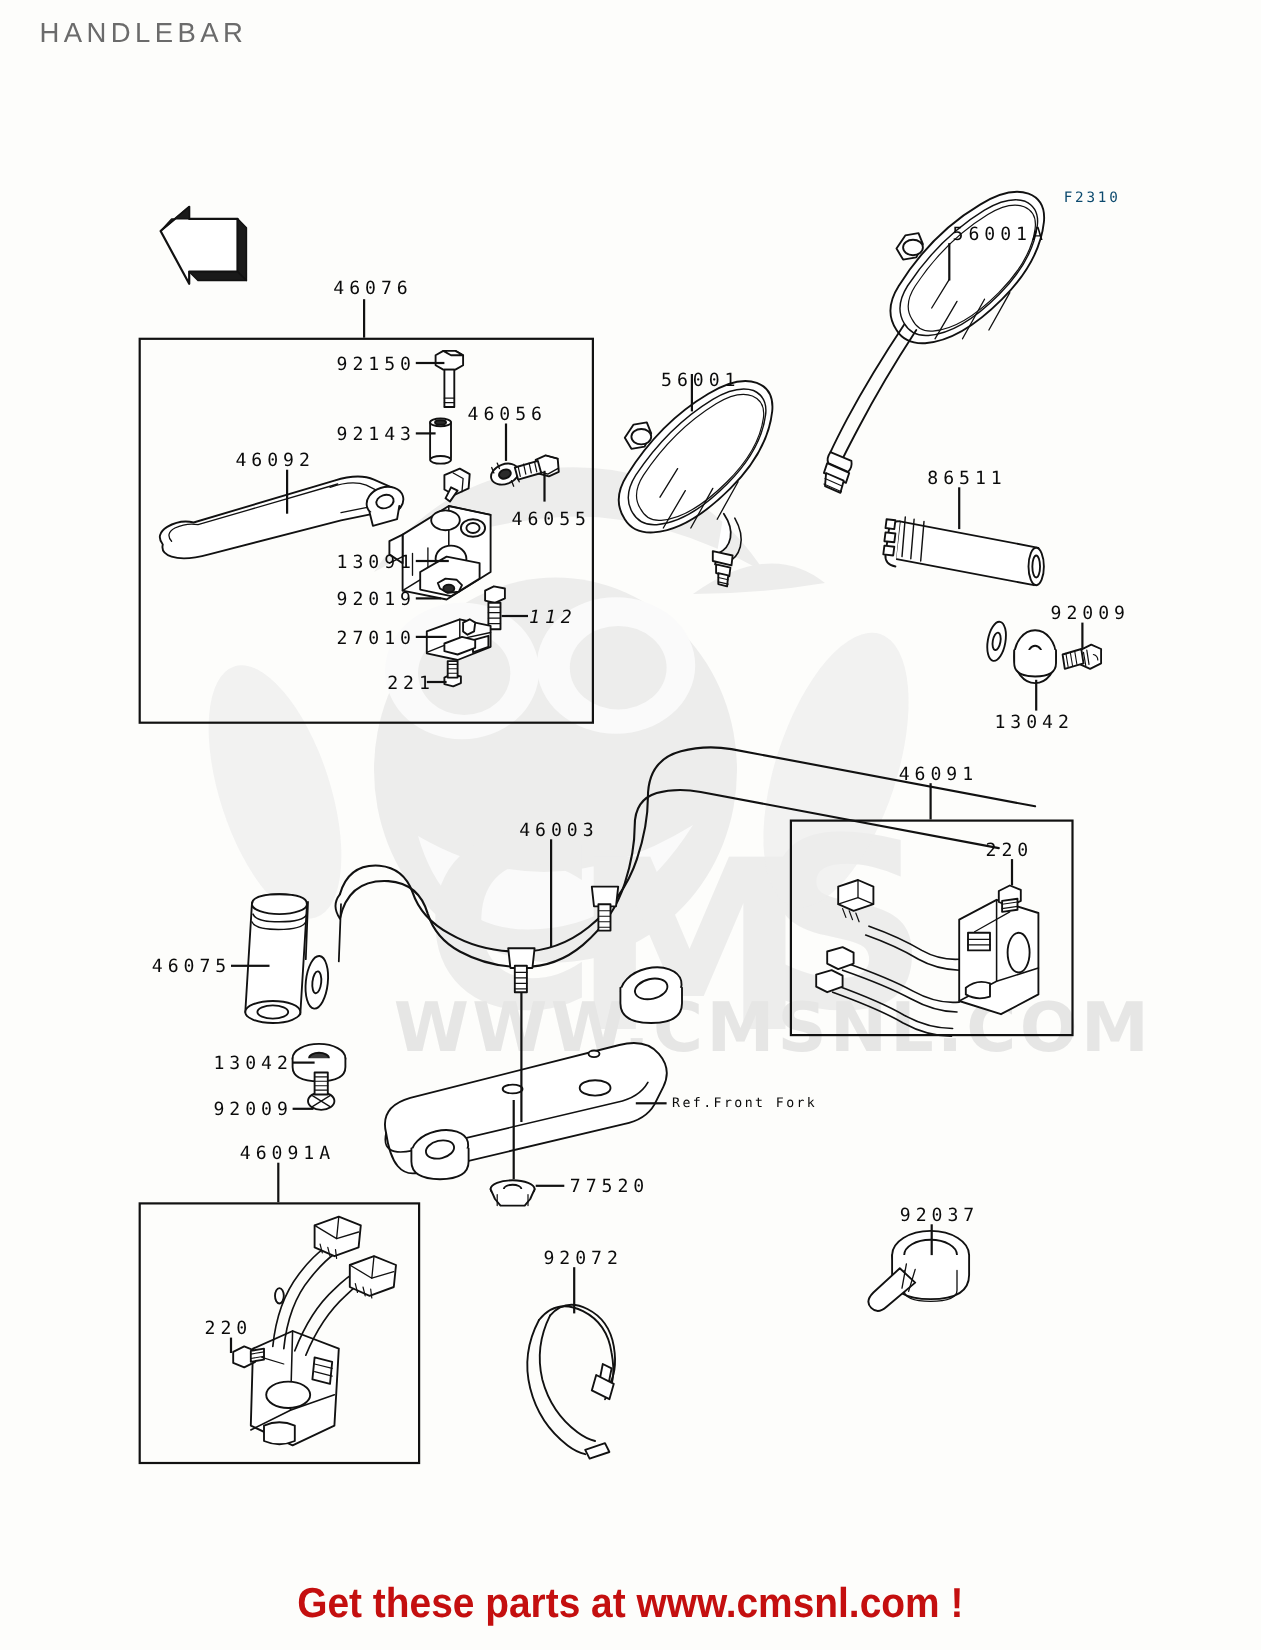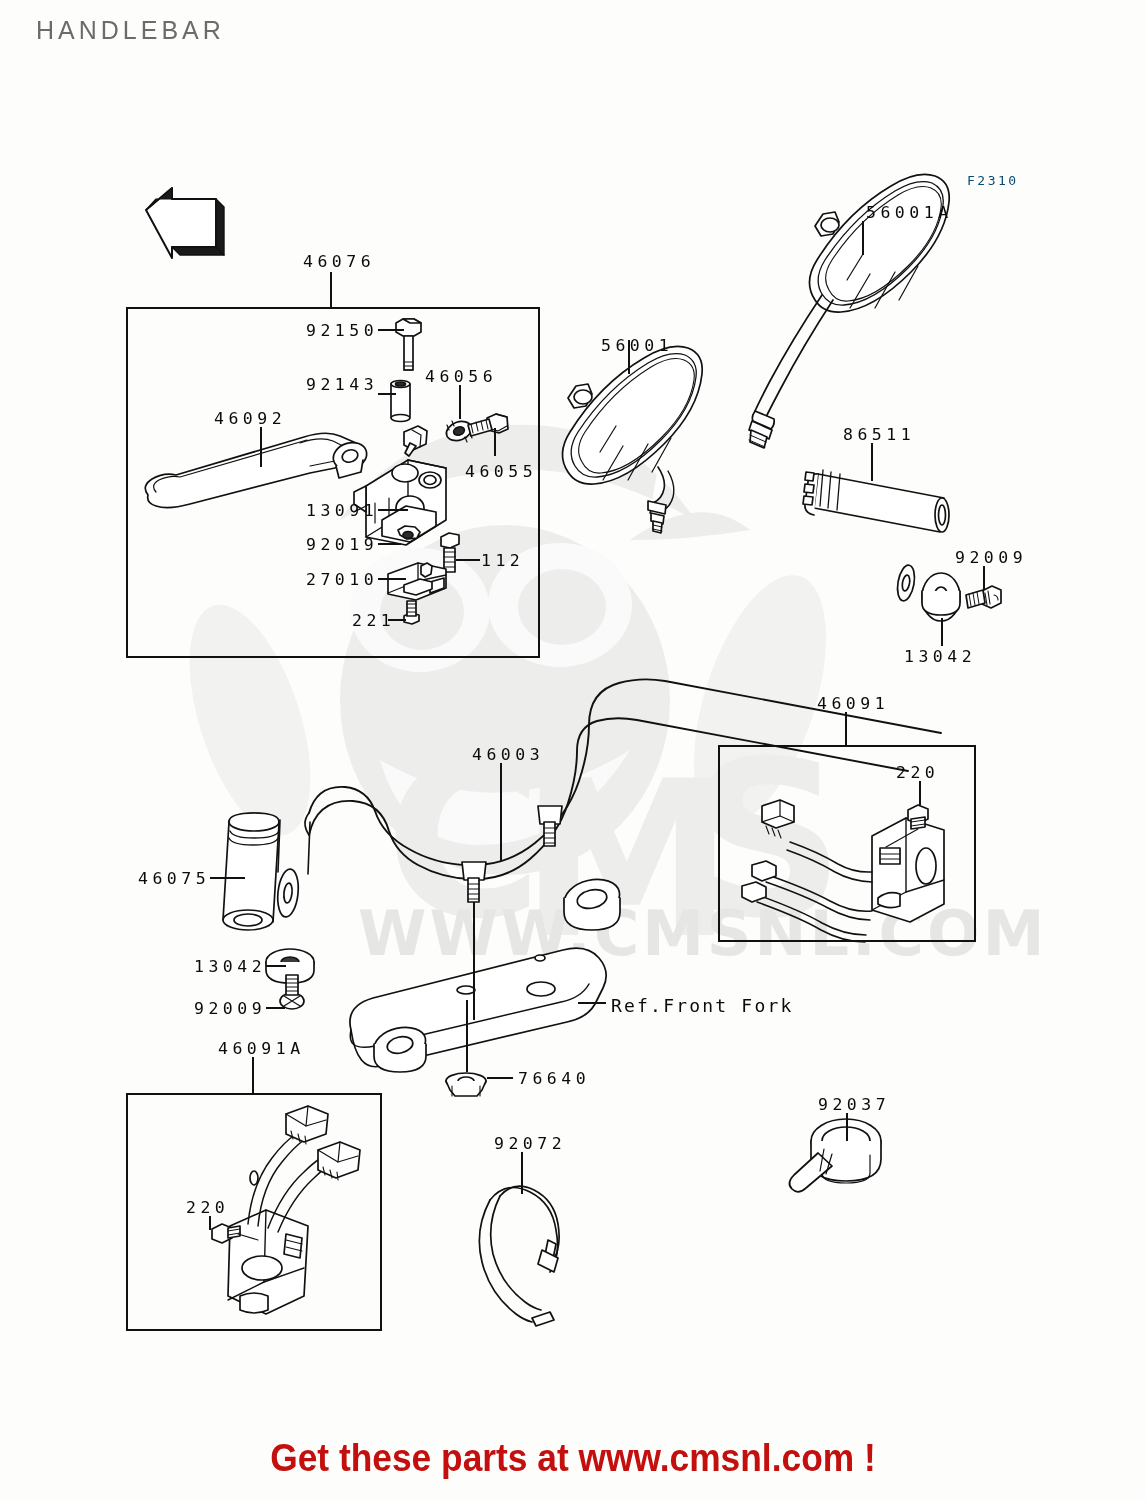--- a/index.html
+++ b/index.html
@@ -17,21 +17,21 @@
              color:#0c4a6e;font-family:"DejaVu Sans Mono","Liberation Mono",monospace;}
 
   
   .footer{position:absolute;left:0;top:1437px;width:1146px;text-align:center;
           color:#c40f0f;font-size:38px;font-weight:bold;letter-spacing:0px;
           font-family:"Liberation Sans",sans-serif;transform:scaleX(0.93);}
 
   
   .lbl{position:absolute;font-size:16.5px;letter-spacing:4.5px;color:#0b0b0b;
        font-family:"DejaVu Sans Mono","Liberation Mono",monospace;white-space:nowrap;}
-  .lbl.ref{letter-spacing:2.2px;font-size:18px;}
+  .lbl.ref{letter-spacing:2.2px;font-size:12px;}
 
   
   .lead{position:absolute;background:#111;}
   .lead.v{width:1.6px;}
   .lead.h{height:1.6px;}
 
   
   .gbox{position:absolute;border:2.2px solid #111;background:transparent;}
 
   
@@ -434,42 +434,42 @@
 
   <div class="lead h" style="left:487px;top:1077px;width:26px;"></div>
   <div class="lead v" style="left:466px;top:1000px;height:72px;"></div>
 
   <div class="lead v" style="left:521px;top:1152px;height:42px;"></div>
 
   <div class="lead v" style="left:846px;top:1113px;height:28px;"></div>
 
   <div class="lbl" style="left:303px;top:252px;">46076</div>
   <div class="lbl" style="left:306px;top:321px;">92150</div>
-  <div class="lbl" style="left:306px;top:375px;">92143</div>
+  <div class="lbl" style="left:306px;top:385px;">92143</div>
   <div class="lbl" style="left:425px;top:367px;">46056</div>
   <div class="lbl" style="left:465px;top:462px;">46055</div>
   <div class="lbl" style="left:214px;top:409px;">46092</div>
   <div class="lbl" style="left:306px;top:501px;">13091</div>
   <div class="lbl" style="left:306px;top:535px;">92019</div>
   <div class="lbl" style="left:306px;top:570px;">27010</div>
   <div class="lbl" style="left:352px;top:611px;">221</div>
-  <div class="lbl" style="left:481px;top:551px;">112</div>
+  <div class="lbl" style="left:481px;top:551px;font-style:italic;">112</div>
   <div class="lbl" style="left:601px;top:322px;margin-top:14px;">56001</div>
   <div class="lbl" style="left:826px;top:203px;margin-left:40px;">56001A</div>
   <div class="lbl" style="left:843px;top:425px;">86511</div>
   <div class="lbl" style="left:955px;top:548px;">92009</div>
   <div class="lbl" style="left:904px;top:647px;">13042</div>
   <div class="lbl" style="left:817px;top:694px;">46091</div>
   <div class="lbl" style="left:896px;top:763px;">220</div>
   <div class="lbl" style="left:472px;top:745px;">46003</div>
   <div class="lbl" style="left:138px;top:869px;">46075</div>
   <div class="lbl" style="left:194px;top:957px;">13042</div>
   <div class="lbl" style="left:194px;top:999px;">92009</div>
   <div class="lbl" style="left:218px;top:1039px;">46091A</div>
   <div class="lbl" style="left:186px;top:1198px;">220</div>
   <div class="lbl ref" style="left:611px;top:995px;">Ref.Front Fork</div>
-  <div class="lbl" style="left:518px;top:1069px;">76640</div>
+  <div class="lbl" style="left:518px;top:1069px;">77520</div>
   <div class="lbl" style="left:494px;top:1134px;">92072</div>
   <div class="lbl" style="left:818px;top:1095px;">92037</div>
 
   <div class="footer">Get these parts at www.cmsnl.com !</div>
 
 </div>
 
 </body></html>

